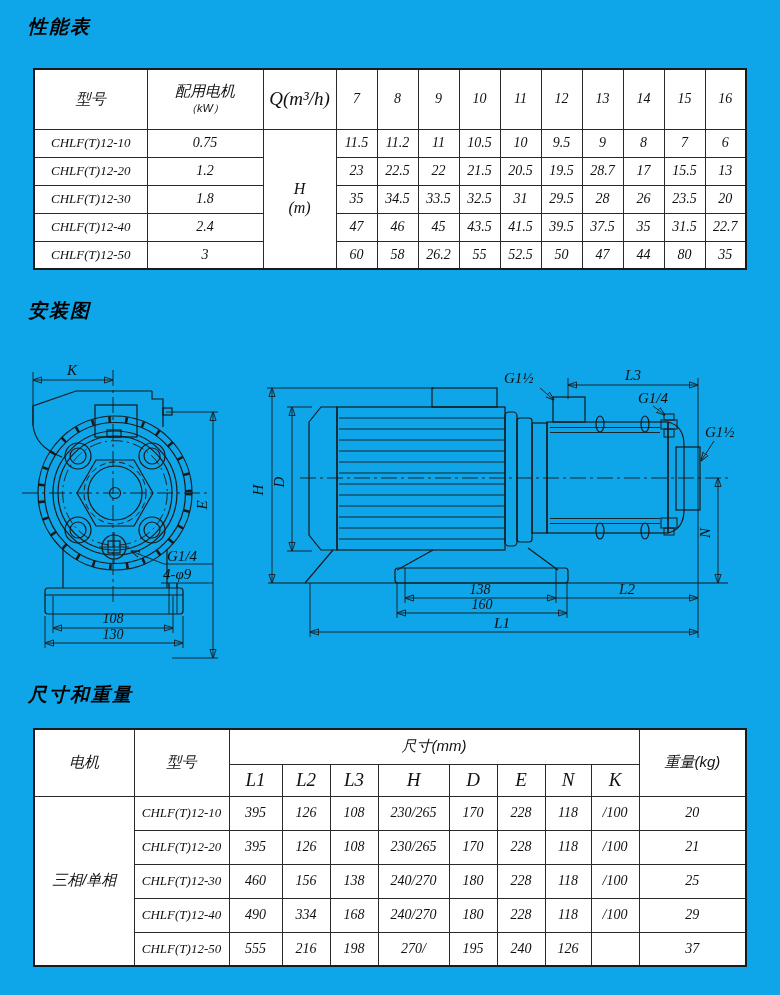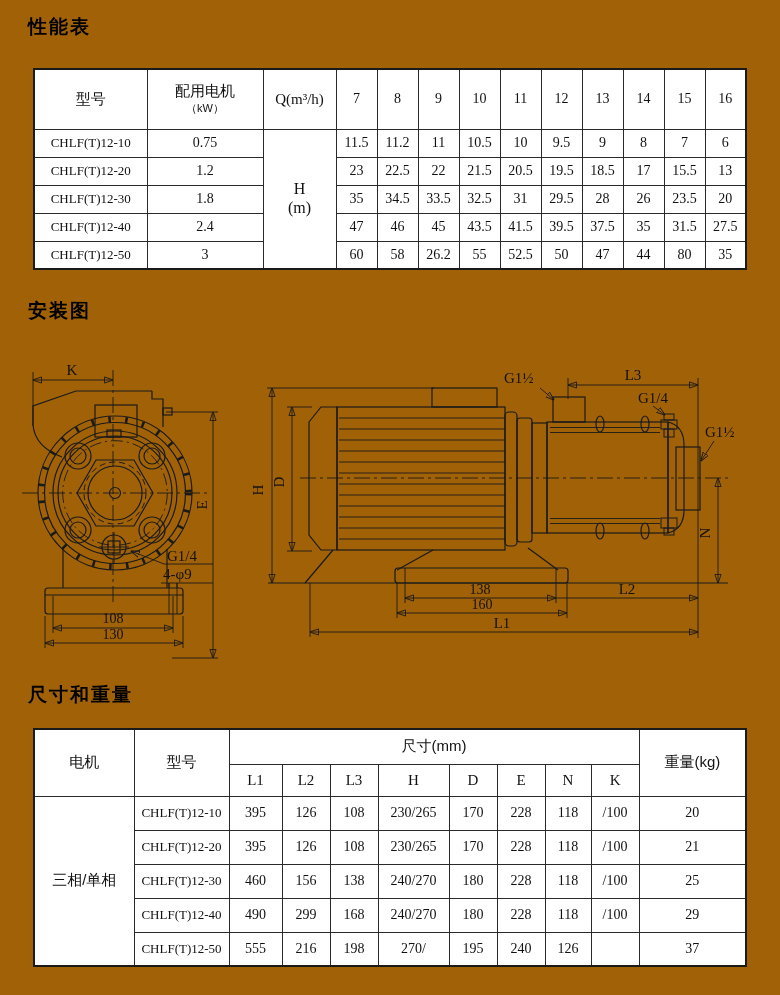--- a/index.html
+++ b/index.html
@@ -1,28 +1,28 @@
 <!DOCTYPE html>
 <html><head>
 <meta charset="utf-8">
 <style>
   * { margin:0; padding:0; box-sizing:border-box; }
   body { background:#fff; }
-  .page { position:relative; width:780px; height:995px; background:#a16207;
-          font-family:"Liberation Sans", sans-serif; color:#111; overflow:hidden; }
+  .page { position:relative; width:780px; height:995px; background:#0ea5e9;
+          font-family:"Liberation Sans", sans-serif; color:#111; overflow:hidden;font-style:italic; }
   .sec-title { position:absolute; left:28px; font-size:19px; font-weight:bold;
                letter-spacing:2px; color:#000; }
   table.spec { border-collapse:collapse; table-layout:fixed; position:absolute;
                left:33px; background:#fff; border:2px solid #1a1a1a; }
   table.spec td, table.spec th { border:1px solid #2a2a2a; text-align:center;
                vertical-align:middle; font-weight:normal; padding:0; overflow:hidden; }
   .cjk { font-size:15px; font-family:"Liberation Sans", sans-serif; }
   .num { font-family:"Liberation Serif", serif; font-size:14px; }
   .model { font-family:"Liberation Serif", serif; font-size:13px; }
-  .qhdr { font-family:"Liberation Serif", serif; font-size:15px;margin-top:42px; }
+  .qhdr { font-family:"Liberation Serif", serif; font-size:19px;margin-top:42px; }
   .hm  { font-family:"Liberation Serif", serif; font-size:16px; line-height:1.15; }
   .sub { font-size:11px; }
   svg text { font-family:"Liberation Serif", serif; font-size:15px; fill:#111; }
   svg .dimtxt { font-size:14px; }
   svg line, svg path, svg rect, svg circle, svg polygon, svg ellipse {
       stroke:#1a1a1a; fill:none; }
 </style>
 </head>
 <body>
 
@@ -85,21 +85,21 @@
     </tr>
     <tr style="height:28px">
       <td class="model">CHLF(T)12-20</td>
       <td class="num">1.2</td>
       <td class="num">23</td>
       <td class="num">22.5</td>
       <td class="num">22</td>
       <td class="num">21.5</td>
       <td class="num">20.5</td>
       <td class="num">19.5</td>
-      <td class="num">18.5</td>
+      <td class="num">28.7</td>
       <td class="num">17</td>
       <td class="num">15.5</td>
       <td class="num">13</td>
     </tr>
     <tr style="height:28px">
       <td class="model">CHLF(T)12-30</td>
       <td class="num">1.8</td>
       <td class="num">35</td>
       <td class="num">34.5</td>
       <td class="num">33.5</td>
@@ -116,21 +116,21 @@
       <td class="num">2.4</td>
       <td class="num">47</td>
       <td class="num">46</td>
       <td class="num">45</td>
       <td class="num">43.5</td>
       <td class="num">41.5</td>
       <td class="num">39.5</td>
       <td class="num">37.5</td>
       <td class="num">35</td>
       <td class="num">31.5</td>
-      <td class="num">27.5</td>
+      <td class="num">22.7</td>
     </tr>
     <tr style="height:28px">
       <td class="model">CHLF(T)12-50</td>
       <td class="num">3</td>
       <td class="num">60</td>
       <td class="num">58</td>
       <td class="num">26.2</td>
       <td class="num">55</td>
       <td class="num">52.5</td>
       <td class="num">50</td>
@@ -440,21 +440,21 @@
       <td class="num">240/270</td>
       <td class="num">180</td>
       <td class="num">228</td>
       <td class="num">118</td>
       <td class="num">/100</td>
       <td class="num">25</td>
     </tr>
     <tr style="height:34px">
       <td class="model">CHLF(T)12-40</td>
       <td class="num">490</td>
-      <td class="num">299</td>
+      <td class="num">334</td>
       <td class="num">168</td>
       <td class="num">240/270</td>
       <td class="num">180</td>
       <td class="num">228</td>
       <td class="num">118</td>
       <td class="num">/100</td>
       <td class="num">29</td>
     </tr>
     <tr style="height:34px">
       <td class="model">CHLF(T)12-50</td>

